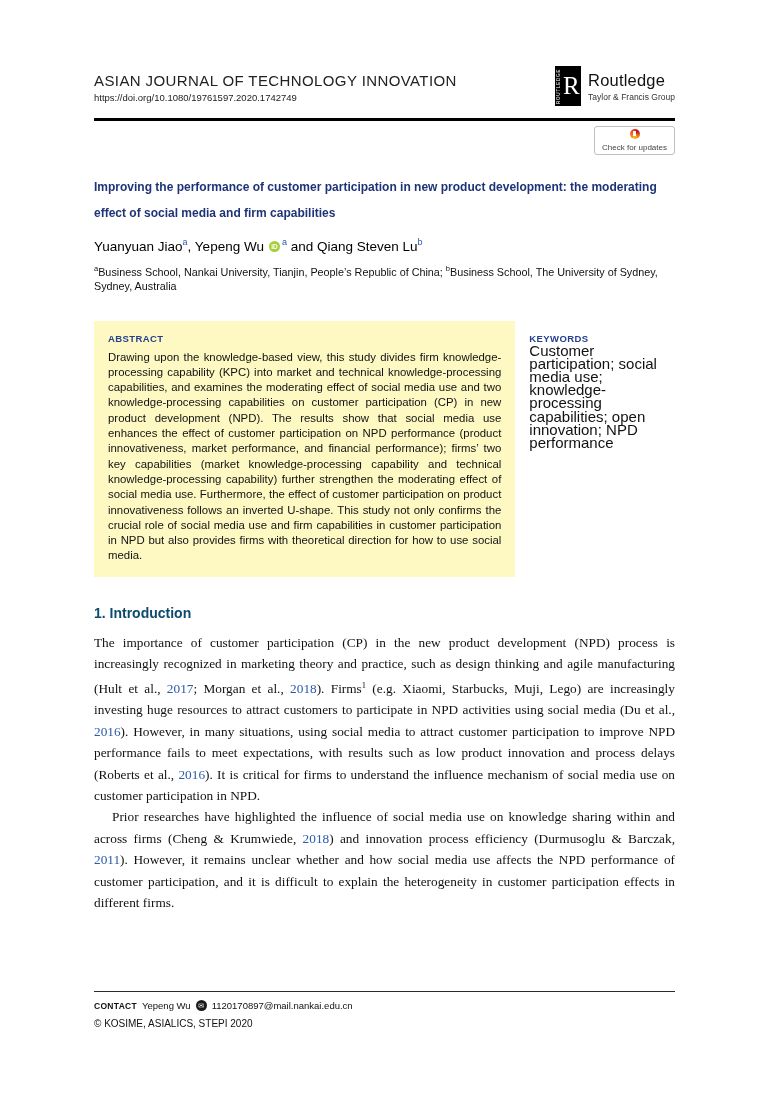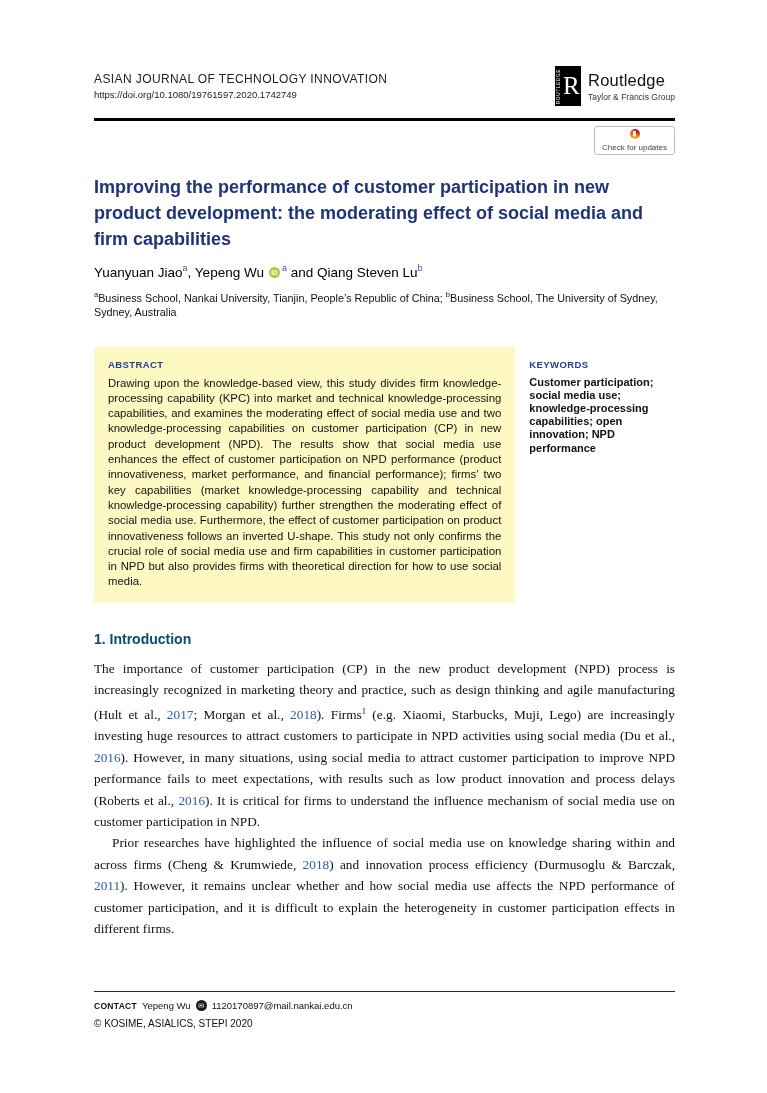--- a/index.html
+++ b/index.html
@@ -8,21 +8,21 @@
     width:767px; height:1093px; overflow:hidden;
     font-family:"Liberation Sans", sans-serif; color:#111;
   }
   .page {
     position:relative; width:767px; height:1093px;
     padding:72px 92px 0 94px; background:#fff; overflow:hidden;
   }
 
   
   .masthead { display:flex; justify-content:space-between; align-items:flex-start; height:40px; }
-  .journal-name { font-size:12px; letter-spacing:0.4px; color:#222; }
+  .journal-name { font-size:15px; letter-spacing:0.4px; color:#222; }
   .journal-doi { font-size:9.5px; margin-top:3px; color:#222; cursor:pointer; }
   .publisher-logo { display:flex; align-items:center; gap:7px; margin-top:-6px; }
   .logo-block { width:26px; height:40px; background:#000; position:relative; flex:0 0 auto; }
   .logo-vertical {
     position:absolute; left:1px; top:2px; height:36px;
     writing-mode:vertical-rl; transform:rotate(180deg);
     font-size:4.5px; letter-spacing:0.8px; color:#fff;
   }
   .logo-letter {
     position:absolute; left:8px; top:6px;
@@ -43,21 +43,21 @@
   .crossmark-icon {
     width:10px; height:10px; border-radius:50%; position:relative; overflow:hidden;
     background:conic-gradient(from 210deg, #f89c1c, #ee3124 130deg, #b5121b 190deg, #f89c1c 300deg, #ffc20e);
   }
   .crossmark-icon::after {
     content:""; position:absolute; left:3.5px; top:2px; width:3px; height:5px; background:#fff;
   }
 
   
   .title {
-    margin-top:19px; font-size:18px; line-height:26px;
+    margin-top:19px; font-size:12px; line-height:26px;
     font-weight:bold; color:#1f3478;
   }
   .authors { margin-top:11px; font-size:13.5px; color:#000; }
   .authors sup { font-size:9px; color:#2a5caa; }
   .orcid {
     display:inline-flex; align-items:center; justify-content:center;
     width:11px; height:11px; border-radius:50%;
     background:#a6ce39; color:#fff; font-size:6.5px; font-weight:bold;
     margin:0 2px 0 5px; vertical-align:1px; cursor:pointer;
   }
@@ -66,21 +66,21 @@
 
   
   .abstract-row { display:flex; margin-top:27px; }
   .abstract-box { width:433px; background:#fef9c3; padding:12px 14px 13px 14px; }
   .mini-label { font-size:9.5px; font-weight:bold; letter-spacing:0.4px; color:#24408e; }
   .abstract-text {
     margin-top:6px; font-size:11.4px; line-height:15.3px;
     text-align:justify; color:#111;
   }
   .keywords-col { width:150px; margin-left:14px; padding-top:12px; }
-  .keywords-text { margin-top:6px; font-size:11px; line-height:13.2px; color:#111;font-weight:bold; }
+  .keywords-text { font-size:15px; line-height:13.2px; color:#111; }
 
   
   .section-heading { margin-top:28px; font-size:14px; font-weight:bold; color:#0c4a6e; }
   .body-para {
     font-family:"Liberation Serif", serif; font-size:13.3px; line-height:21.4px;
     text-align:justify; color:#111;
   }
   .body-para.first { margin-top:11px; }
   .body-para.indent { text-indent:18px; }
   .cite { color:#2a5caa; cursor:pointer; }

